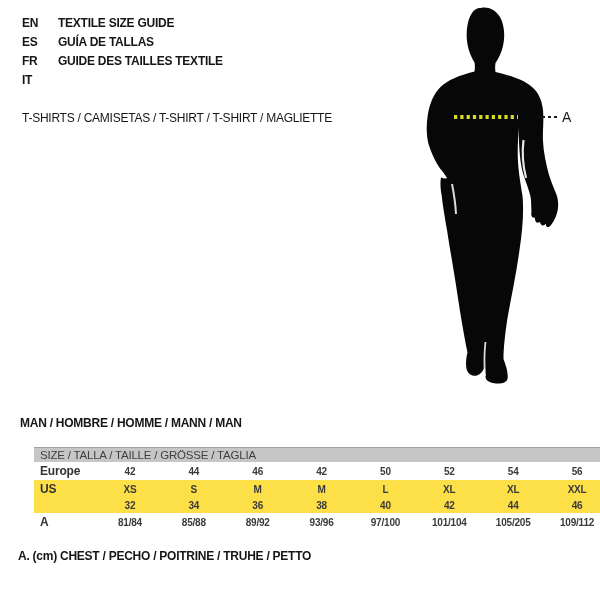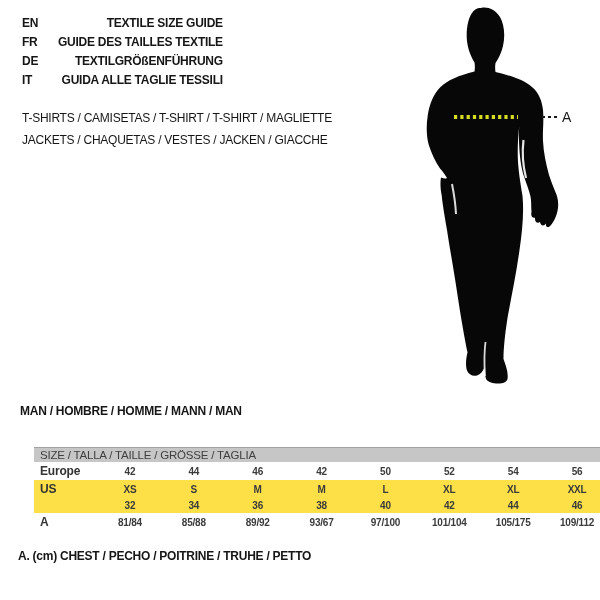--- a/index.html
+++ b/index.html
@@ -2,31 +2,31 @@
 <html><head>
 <meta charset="utf-8">
 <style>
   html,body{margin:0;padding:0;background:#fff;}
   .page{
     position:relative;width:600px;height:600px;background:#ffffff;overflow:hidden;
     font-family:"Liberation Sans","DejaVu Sans",sans-serif;color:#161616;
   }
   
   .lang-list{position:absolute;left:22px;top:13px;}
-  .lang-row{display:flex;height:19px;align-items:center;font-weight:bold;font-size:12px;letter-spacing:-0.25px;justify-content:space-between;}
+  .lang-row{display:flex;height:19px;align-items:center;font-weight:bold;font-size:12px;letter-spacing:-0.25px;}
   .lang-code{width:36px;flex:0 0 36px;}
   
   .categories{position:absolute;left:22px;top:107px;font-weight:normal;font-size:12px;letter-spacing:-0.25px;}
   .categories .cat-line{height:22px;line-height:22px;white-space:nowrap;}
   
   .figure-wrap{position:absolute;left:390px;top:0;width:210px;height:400px;}
   .figure-wrap svg{display:block;width:210px;height:400px;}
   .meas-label{font-family:"Liberation Sans",sans-serif;font-size:14px;fill:#1a1a1a;}
   
-  .section-title{position:absolute;left:20px;top:404px;font-weight:bold;font-size:12px;letter-spacing:-0.25px;}
+  .section-title{position:absolute;left:20px;top:416px;font-weight:bold;font-size:12px;letter-spacing:-0.25px;}
   
   .size-table{position:absolute;left:34px;top:447px;width:575px;}
   .t-header{
     height:15px;line-height:15px;background:#c6c6c6;border-top:1px solid #a2a2a2;
     padding-left:6px;font-size:11.5px;color:#3f3f3f;letter-spacing:-0.2px;box-sizing:border-box;
   }
   .t-row{display:flex;align-items:center;font-weight:bold;}
   .t-row.h18{height:18px;}
   .t-row.h15{height:15px;}
   .t-row.shaded{background:#fde047;}
@@ -39,36 +39,34 @@
 <body>
 
 <div class="page">
 
   <div class="lang-list">
     <div class="lang-row">
       <span class="lang-code">EN</span>
       <span class="lang-label">TEXTILE SIZE GUIDE</span>
     </div>
     <div class="lang-row">
+      <span class="lang-code">ES</span>
+      <span class="lang-label">GUÍA DE TALLAS</span>
+    </div>
+    <div class="lang-row">
       <span class="lang-code">FR</span>
       <span class="lang-label">GUIDE DES TAILLES TEXTILE</span>
     </div>
     <div class="lang-row">
-      <span class="lang-code">DE</span>
-      <span class="lang-label">TEXTILGRÖßENFÜHRUNG</span>
-    </div>
-    <div class="lang-row">
       <span class="lang-code">IT</span>
-      <span class="lang-label">GUIDA ALLE TAGLIE TESSILI</span>
     </div>
   </div>
 
   <div class="categories">
     <div class="cat-line">T-SHIRTS / CAMISETAS / T-SHIRT / T-SHIRT / MAGLIETTE</div>
-    <div class="cat-line">JACKETS / CHAQUETAS / VESTES / JACKEN / GIACCHE</div>
   </div>
 
   <div class="figure-wrap">
     <svg viewBox="0 0 210 400" xmlns="http://www.w3.org/2000/svg">
       <path fill="#070707" d="
         M 91 8
         C 97 6.5 105 9 110 17
         C 114 24 115.5 35 113 46
         C 111.5 53 108 59 105.5 63
         C 105 66 105 69 105.5 72
@@ -162,23 +160,23 @@
       <span class="t-cell">42</span>
       <span class="t-cell">44</span>
       <span class="t-cell">46</span>
     </div>
 
     <div class="t-row h18">
       <span class="t-label">A</span>
       <span class="t-cell">81/84</span>
       <span class="t-cell">85/88</span>
       <span class="t-cell">89/92</span>
-      <span class="t-cell">93/67</span>
+      <span class="t-cell">93/96</span>
       <span class="t-cell">97/100</span>
       <span class="t-cell">101/104</span>
-      <span class="t-cell">105/175</span>
+      <span class="t-cell">105/205</span>
       <span class="t-cell">109/112</span>
     </div>
   </div>
 
   <div class="footnote">A. (cm) CHEST / PECHO / POITRINE / TRUHE / PETTO</div>
 
 </div>
 
 </body></html>

